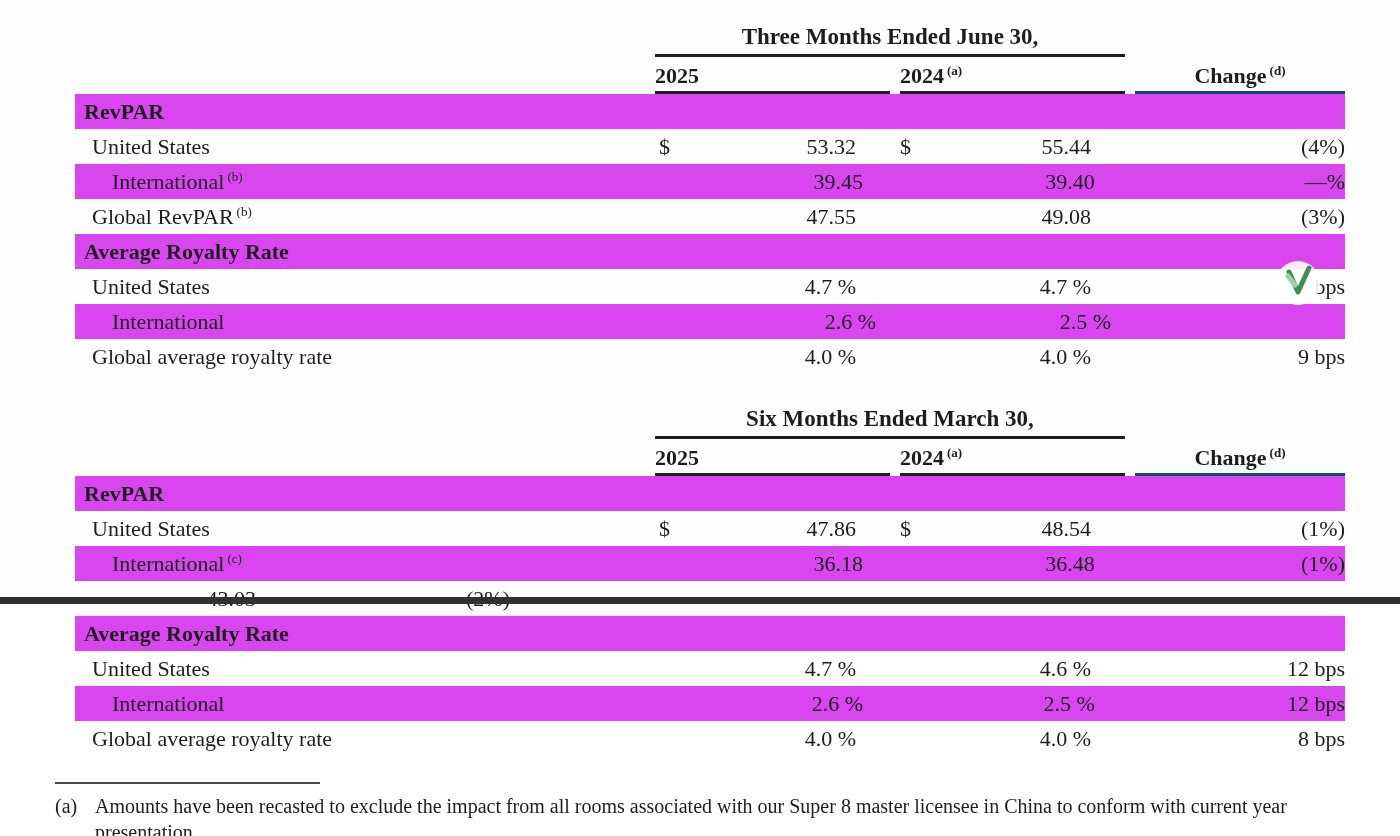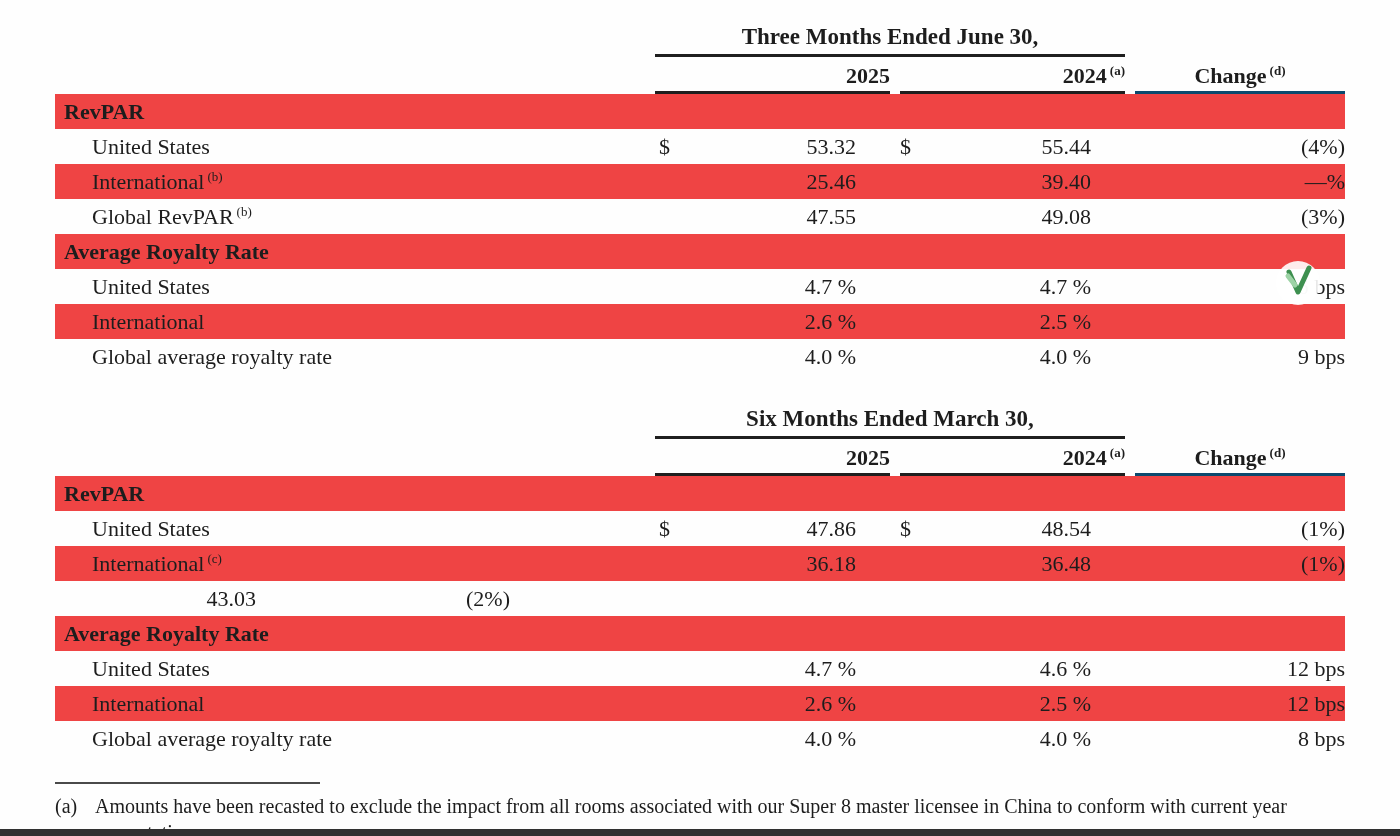--- a/index.html
+++ b/index.html
@@ -3,48 +3,48 @@
 <meta charset="utf-8">
 <style>
   html,body { margin:0; padding:0; }
   body {
     width:1400px; height:836px;
     background:#ffffff;
     font-family:"Liberation Serif", serif;
     color:#1d1d1d;
     overflow:hidden;
   }
-  .doc { position:relative; width:1400px; height:836px; background:#fefefe; }
+  .doc { position:relative; width:1400px; height:604px; background:#fefefe; }
   .content { position:absolute; left:55px; top:24px; width:1290px; }
 
   
   .thead { display:flex; align-items:flex-end; }
   .th-label { width:600px; }
   .th-group { width:470px; display:flex; flex-direction:column; }
   .period-title {
     text-align:center; font-weight:700; font-size:23px;
     padding-bottom:4px; border-bottom:3px solid #1f1f1f;
   }
   .years-row { display:flex; }
   .year-cell {
-    text-align:right; font-weight:700; font-size:22px;
+    text-align:left; font-weight:700; font-size:22px;
     padding:6px 0 2px; border-bottom:3px solid #1f1f1f;
   }
   .yc1 { width:235px; }
   .yc2 { width:225px; margin-left:10px; }
   .th-change {
     width:210px; margin-left:10px; text-align:center; font-weight:700; font-size:22px;
     padding:6px 0 2px; border-bottom:3px solid #0c4a6e;
   }
   .sup { font-size:13px; position:relative; top:-8px; margin-left:3px; font-weight:700; }
   .sup.lite { font-weight:400; }
 
   
   .tr { display:flex; align-items:center; height:35px; font-size:22px; }
-  .tr.blue { background:#ef4444; }
+  .tr.blue { background:#d946ef;margin-left:20px; }
   .td-label { width:600px; padding-left:37px; box-sizing:border-box; white-space:nowrap; }
   .tr.section .td-label { padding-left:9px; font-weight:700; }
   .td-c1 {
     width:235px; box-sizing:border-box; display:flex;
     justify-content:space-between; padding-left:4px; padding-right:34px;
   }
   .td-c2 {
     width:235px; box-sizing:border-box; display:flex;
     justify-content:space-between; padding-left:10px; padding-right:34px;
   }
@@ -106,21 +106,21 @@
         <div class="td-c2">
             <span class="cur">$</span>
             <span class="val">55.44</span>
           </div>
         <div class="td-ch">(4%)</div>
       </div>
 
       <div class="tr blue">
         <div class="td-label"><span>International</span><span class="sup lite">(b)</span></div>
         <div class="td-c1">
-            <span class="val">25.46</span>
+            <span class="val">39.45</span>
           </div>
         <div class="td-c2">
             <span class="val">39.40</span>
           </div>
         <div class="td-ch">—%</div>
       </div>
 
       <div class="tr">
         <div class="td-label"><span>Global RevPAR</span><span class="sup lite">(b)</span></div>
         <div class="td-c1">

